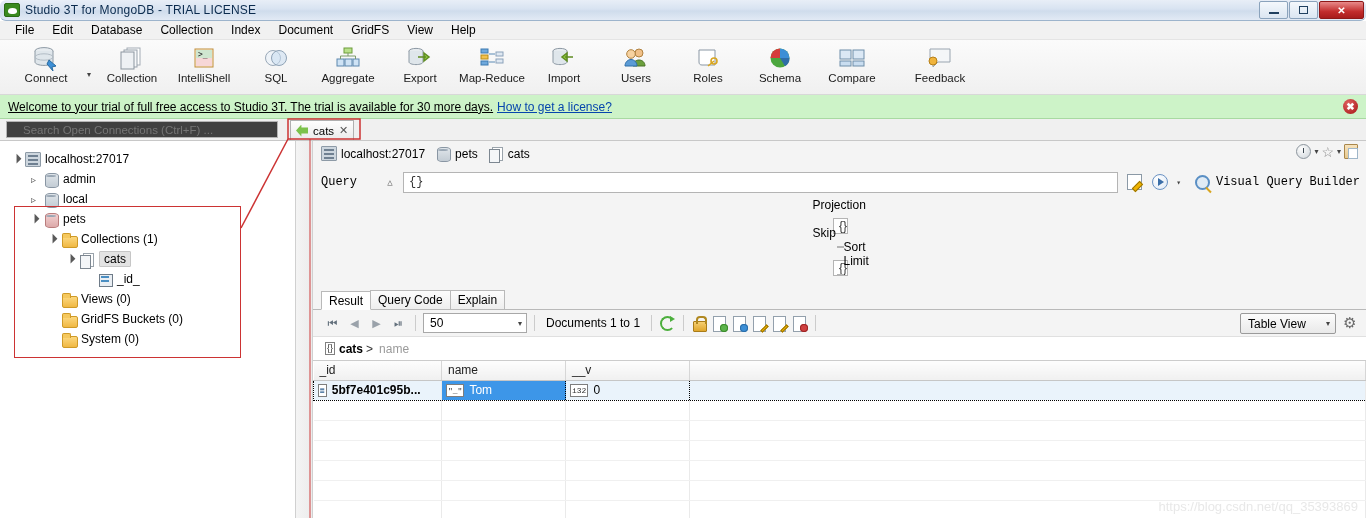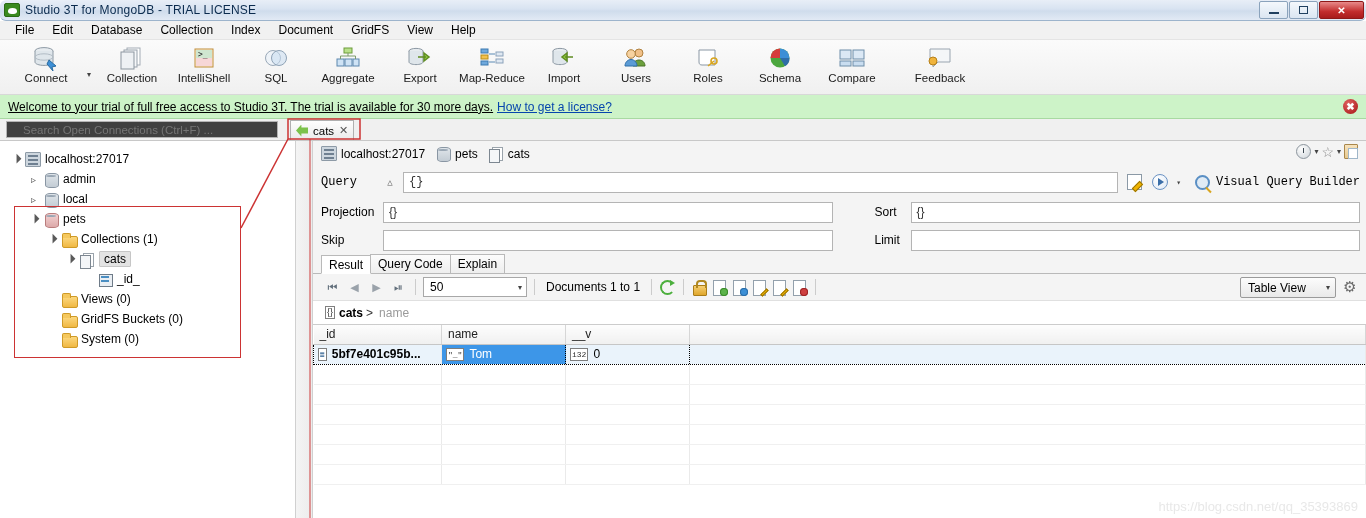--- a/index.html
+++ b/index.html
@@ -288,30 +288,32 @@
   .edit-ico::after{content:"";position:absolute;right:-2px;bottom:0px;width:9px;height:3px;background:#f0b400;border:1px solid #9a7300;transform:rotate(-45deg);}
   .vqb-ico{width:15px;height:15px;border-radius:50%;border:2px solid #5a8fc4;background:rgba(210,228,245,.6);position:relative;}
   .vqb-ico::after{content:"";position:absolute;right:-4px;bottom:-3px;width:7px;height:2px;background:#d8a520;transform:rotate(45deg);}
   .vqb-text { font-size: 12px; color:#000; white-space: nowrap; }
 
   .qrow2 {
     height: 28px;
     display: flex; align-items: center;
     padding: 0 6px 0 8px;
     gap: 6px;
+    flex-direction: column;
   }
   .sortlabel { width: 34px; text-align:left; font-size:12px; padding-left:4px;margin-left:32px;}
 
   
   .restabs {
     display: flex; align-items: flex-end;
     height: 20px;
     padding-left: 8px;
     border-bottom: 1px solid #b9b9b9;
     background: #f4f4f4;
+    margin-top: 36px;
   }
   .rtab {
     height: 19px;
     padding: 0 7px;
     font-size: 12px;
     display: flex; align-items: center;
     border: 1px solid #b9b9b9;
     border-bottom: none;
     background: linear-gradient(to bottom,#fcfcfc,#eee);
     margin-right: -1px;

